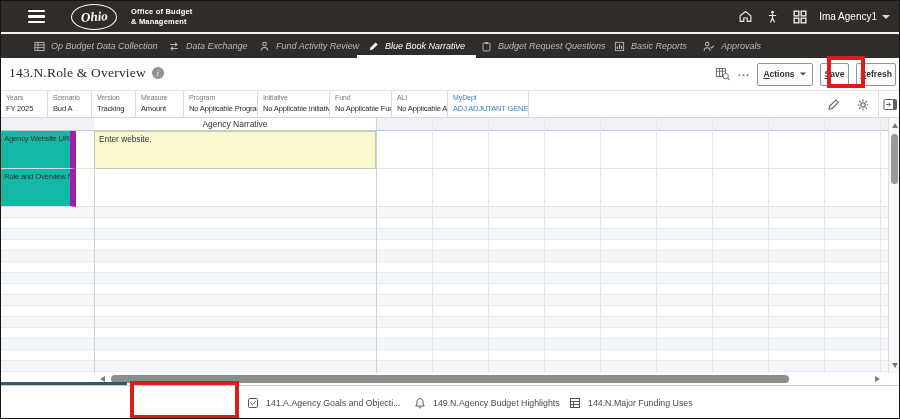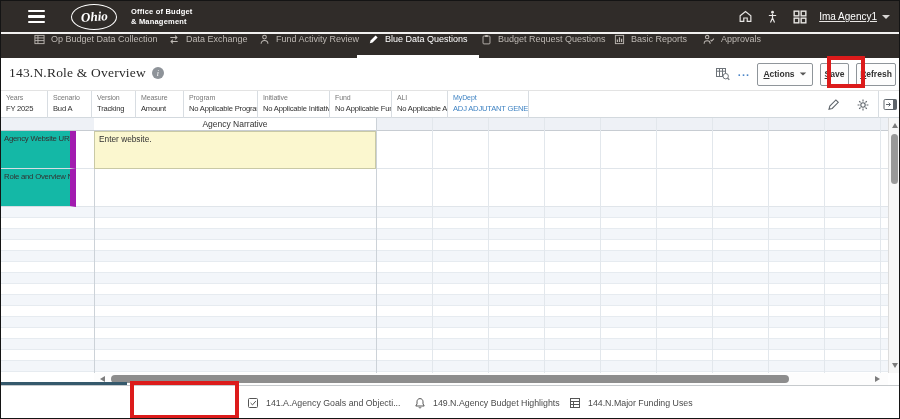--- a/index.html
+++ b/index.html
@@ -7,30 +7,30 @@
   body { font-family:"Liberation Sans", sans-serif; }
   .window { position:relative; width:900px; height:419px; background:#fff; border:1px solid #141414; overflow:hidden; }
 
   
   .topbar { position:absolute; left:0; top:0; width:898px; height:31px; background:#302c29; display:flex; align-items:center; }
   .hamburger { margin-left:27px; width:17px; height:13px; display:flex; flex-direction:column; justify-content:space-between; cursor:pointer; }
   .hamburger div { height:2.2px; background:#fff; border-radius:1px; }
   .ohio-logo { margin-left:26px; width:46px; height:26px; border:1.4px solid #fff; border-radius:50%; display:flex; align-items:center; justify-content:center; }
   .ohio-logo span { font-family:"Liberation Serif", serif; font-style:italic; font-weight:bold; color:#fff; font-size:13px; transform:rotate(-4deg); }
   .brand { margin-left:14px; color:#fff; font-size:7.5px; font-weight:bold; line-height:9.5px; letter-spacing:.2px; }
-  .top-right { position:absolute; right:9px; top:0; height:31px; display:flex; align-items:center; gap:12px; color:#e8e6e4;text-decoration:underline; }
+  .top-right { position:absolute; right:9px; top:0; height:31px; display:flex; align-items:center; gap:12px; color:#e8e6e4; }
   .top-ic { width:15px; height:15px; display:flex; align-items:center; justify-content:center; cursor:pointer; color:#e8e6e4; }
   .user-menu { display:flex; align-items:center; gap:5px; color:#fff; font-size:10px; cursor:pointer; }
   .caret-down { width:0; height:0; border-left:4px solid transparent; border-right:4px solid transparent; border-top:4.5px solid #d8d6d4; }
 
   .topbar-sep { position:absolute; left:0; top:31px; width:898px; height:2px; background:#f2f1f0; }
 
   
   .navbar { position:absolute; left:0; top:33px; width:898px; height:24px; background:#302c29; }
-  .nav-tab { position:absolute; top:0; height:24px; display:flex; gap:6px; color:#bdb8b3; font-size:9px; cursor:pointer; white-space:nowrap; }
+  .nav-tab { position:absolute; top:0; height:24px; display:flex; align-items:center; gap:6px; color:#bdb8b3; font-size:9px; cursor:pointer; white-space:nowrap;font-style:italic; }
   .nav-tab svg { flex:0 0 auto; }
   .nav-tab.active { color:#fff; padding:0 11px; }
   .nav-tab.active::after { content:""; position:absolute; left:0; right:0; bottom:0; height:3.5px; background:#fff; }
 
   
   .titlebar { position:absolute; left:0; top:57px; width:898px; height:32px; background:#fff; }
   .page-title-wrap { position:absolute; left:8px; top:7px; display:flex; align-items:center; gap:6px; }
   .page-title { font-family:"Liberation Serif", serif; font-size:13.5px; color:#2b2b2b; letter-spacing:.2px; }
   .info-icon { width:12px; height:12px; border-radius:50%; background:#8e9399; color:#fff; font-size:8px; font-family:"Liberation Serif", serif; font-style:italic; display:flex; align-items:center; justify-content:center; cursor:pointer; }
   .info-icon::before { content:"i"; }
@@ -164,21 +164,21 @@
       <svg width="11" height="11" viewBox="0 0 12 12" fill="none" stroke="currentColor" stroke-width="1.1">
           <circle cx="6" cy="3.4" r="2"></circle>
           <path d="M2.3 10.6c0-2.1 1.6-3.4 3.7-3.4s3.7 1.3 3.7 3.4"></path>
         </svg>
       <span>Fund Activity Review</span>
     </div>
     <div class="nav-tab active" style="left:356px">
       <svg width="11" height="11" viewBox="0 0 12 12">
           <path d="M2 10.2l.8-3 5.5-5.5 2.2 2.2-5.5 5.5-3 .8z" fill="currentColor"></path>
         </svg>
-      <span>Blue Data Questions</span>
+      <span>Blue Book Narrative</span>
     </div>
     <div class="nav-tab" style="left:480px">
       <svg width="11" height="11" viewBox="0 0 12 12" fill="none" stroke="currentColor">
           <rect x="2.2" y="2.2" width="7.6" height="8.6" rx="1"></rect>
           <rect x="4.4" y="1" width="3.2" height="2.2" rx=".5" fill="currentColor" stroke="none"></rect>
         </svg>
       <span>Budget Request Questions</span>
     </div>
     <div class="nav-tab" style="left:613px">
       <svg width="11" height="11" viewBox="0 0 12 12" fill="none" stroke="currentColor">

